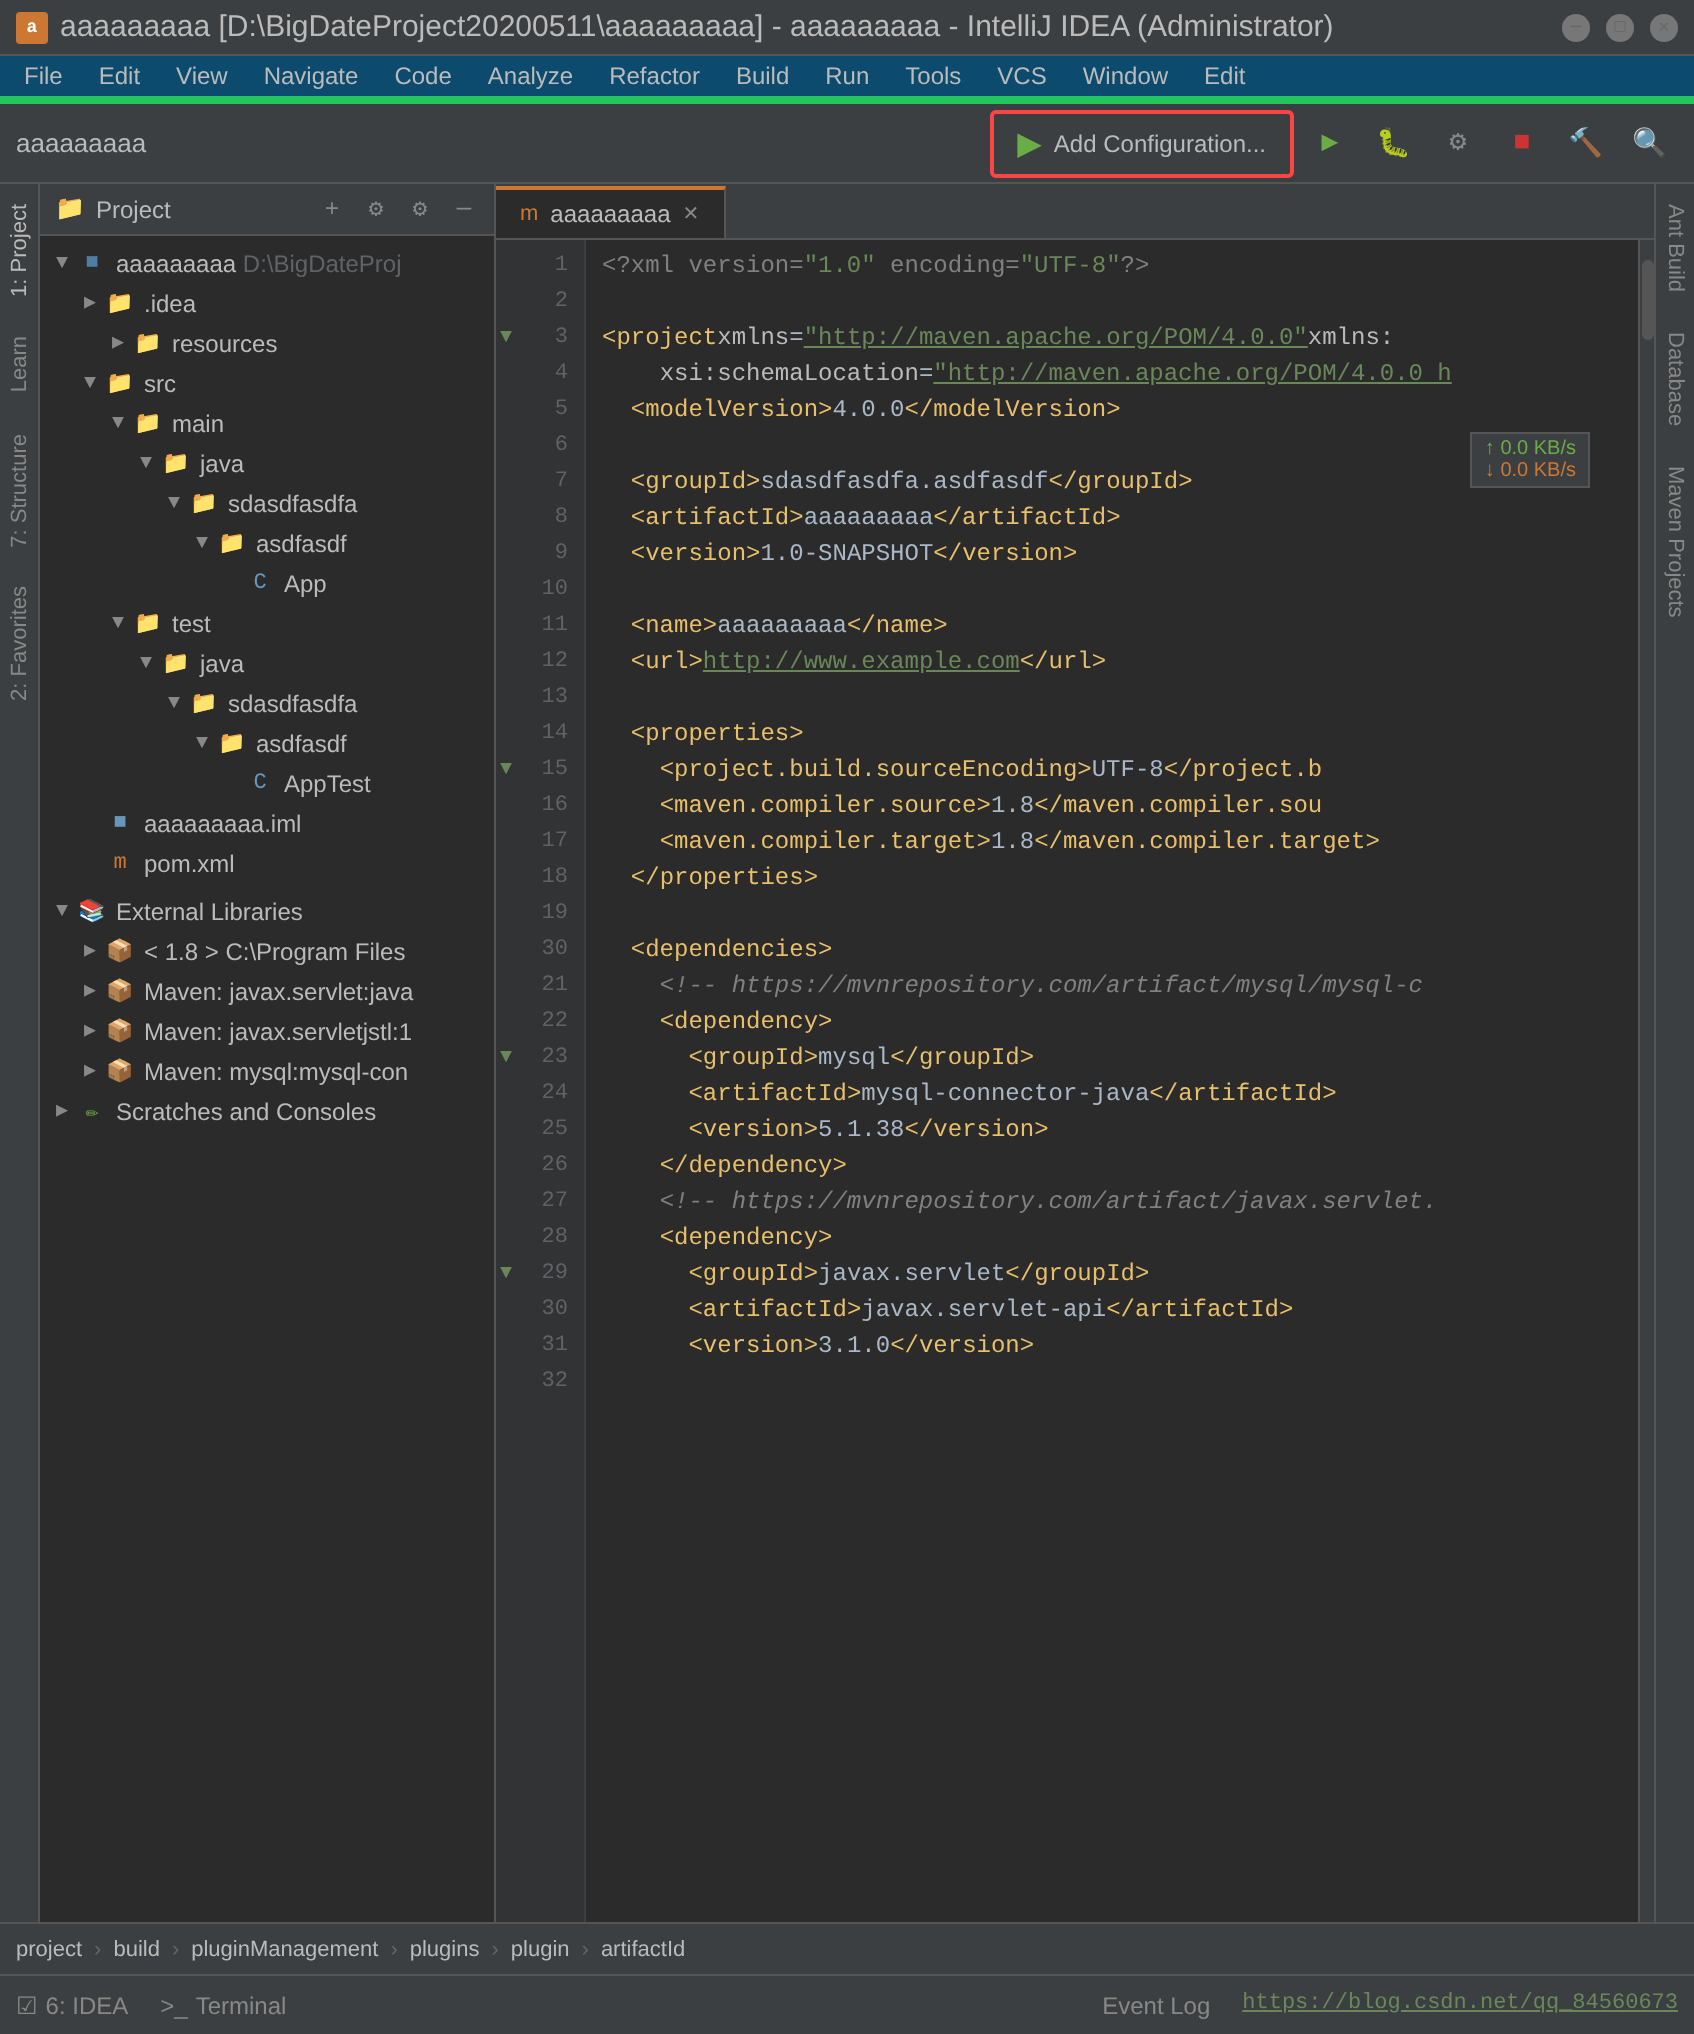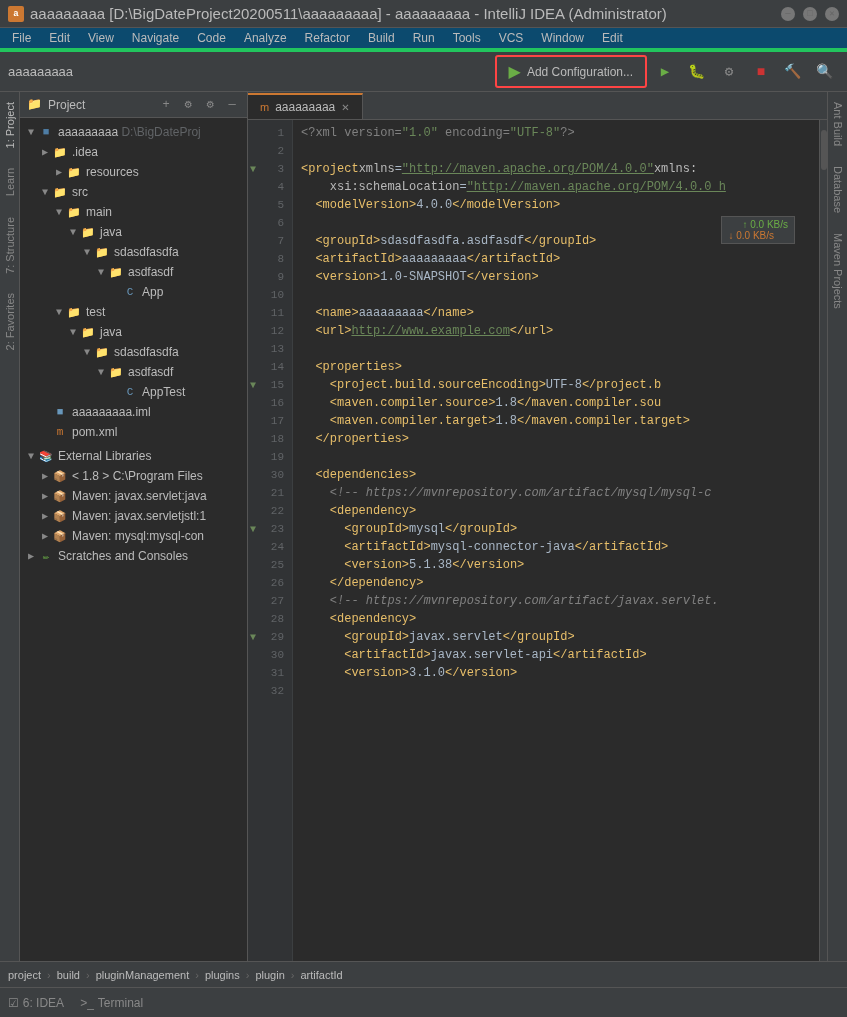--- a/index.html
+++ b/index.html
@@ -352,21 +352,21 @@
       right: 24px;
       top: 96px;
       background: #3c3f41;
       border: 1px solid #555;
       padding: 2px 6px;
       font-size: 10px;
       color: #bbbbbb;
       font-family: Arial, sans-serif;
       z-index: 10;
     }
-    .net-up { color: #6aad46; margin-left: 14px; }
+    .net-up { color: #6aad46; }
     .net-down { color: #cc7832; }
 
     
     .status-bar {
       height: 26px;
       background: #3c3f41;
       display: flex;
       align-items: center;
       padding: 0 8px;
       border-top: 1px solid #555;
@@ -883,13 +883,19 @@
 
 <div class="bottom-bar">
   <div class="bottom-btn">
     <span>☑</span>
     <span>6: IDEA</span>
   </div>
   <div class="bottom-btn">
     <span>&gt;_</span>
     <span>Terminal</span>
   </div>
+  <div class="bottom-right">
+    <div class="bottom-btn">
+      <span>Event Log</span>
+    </div>
+    <span class="status-link">https://blog.csdn.net/qq_84560673</span>
+  </div>
 </div>
 
 </body></html>

